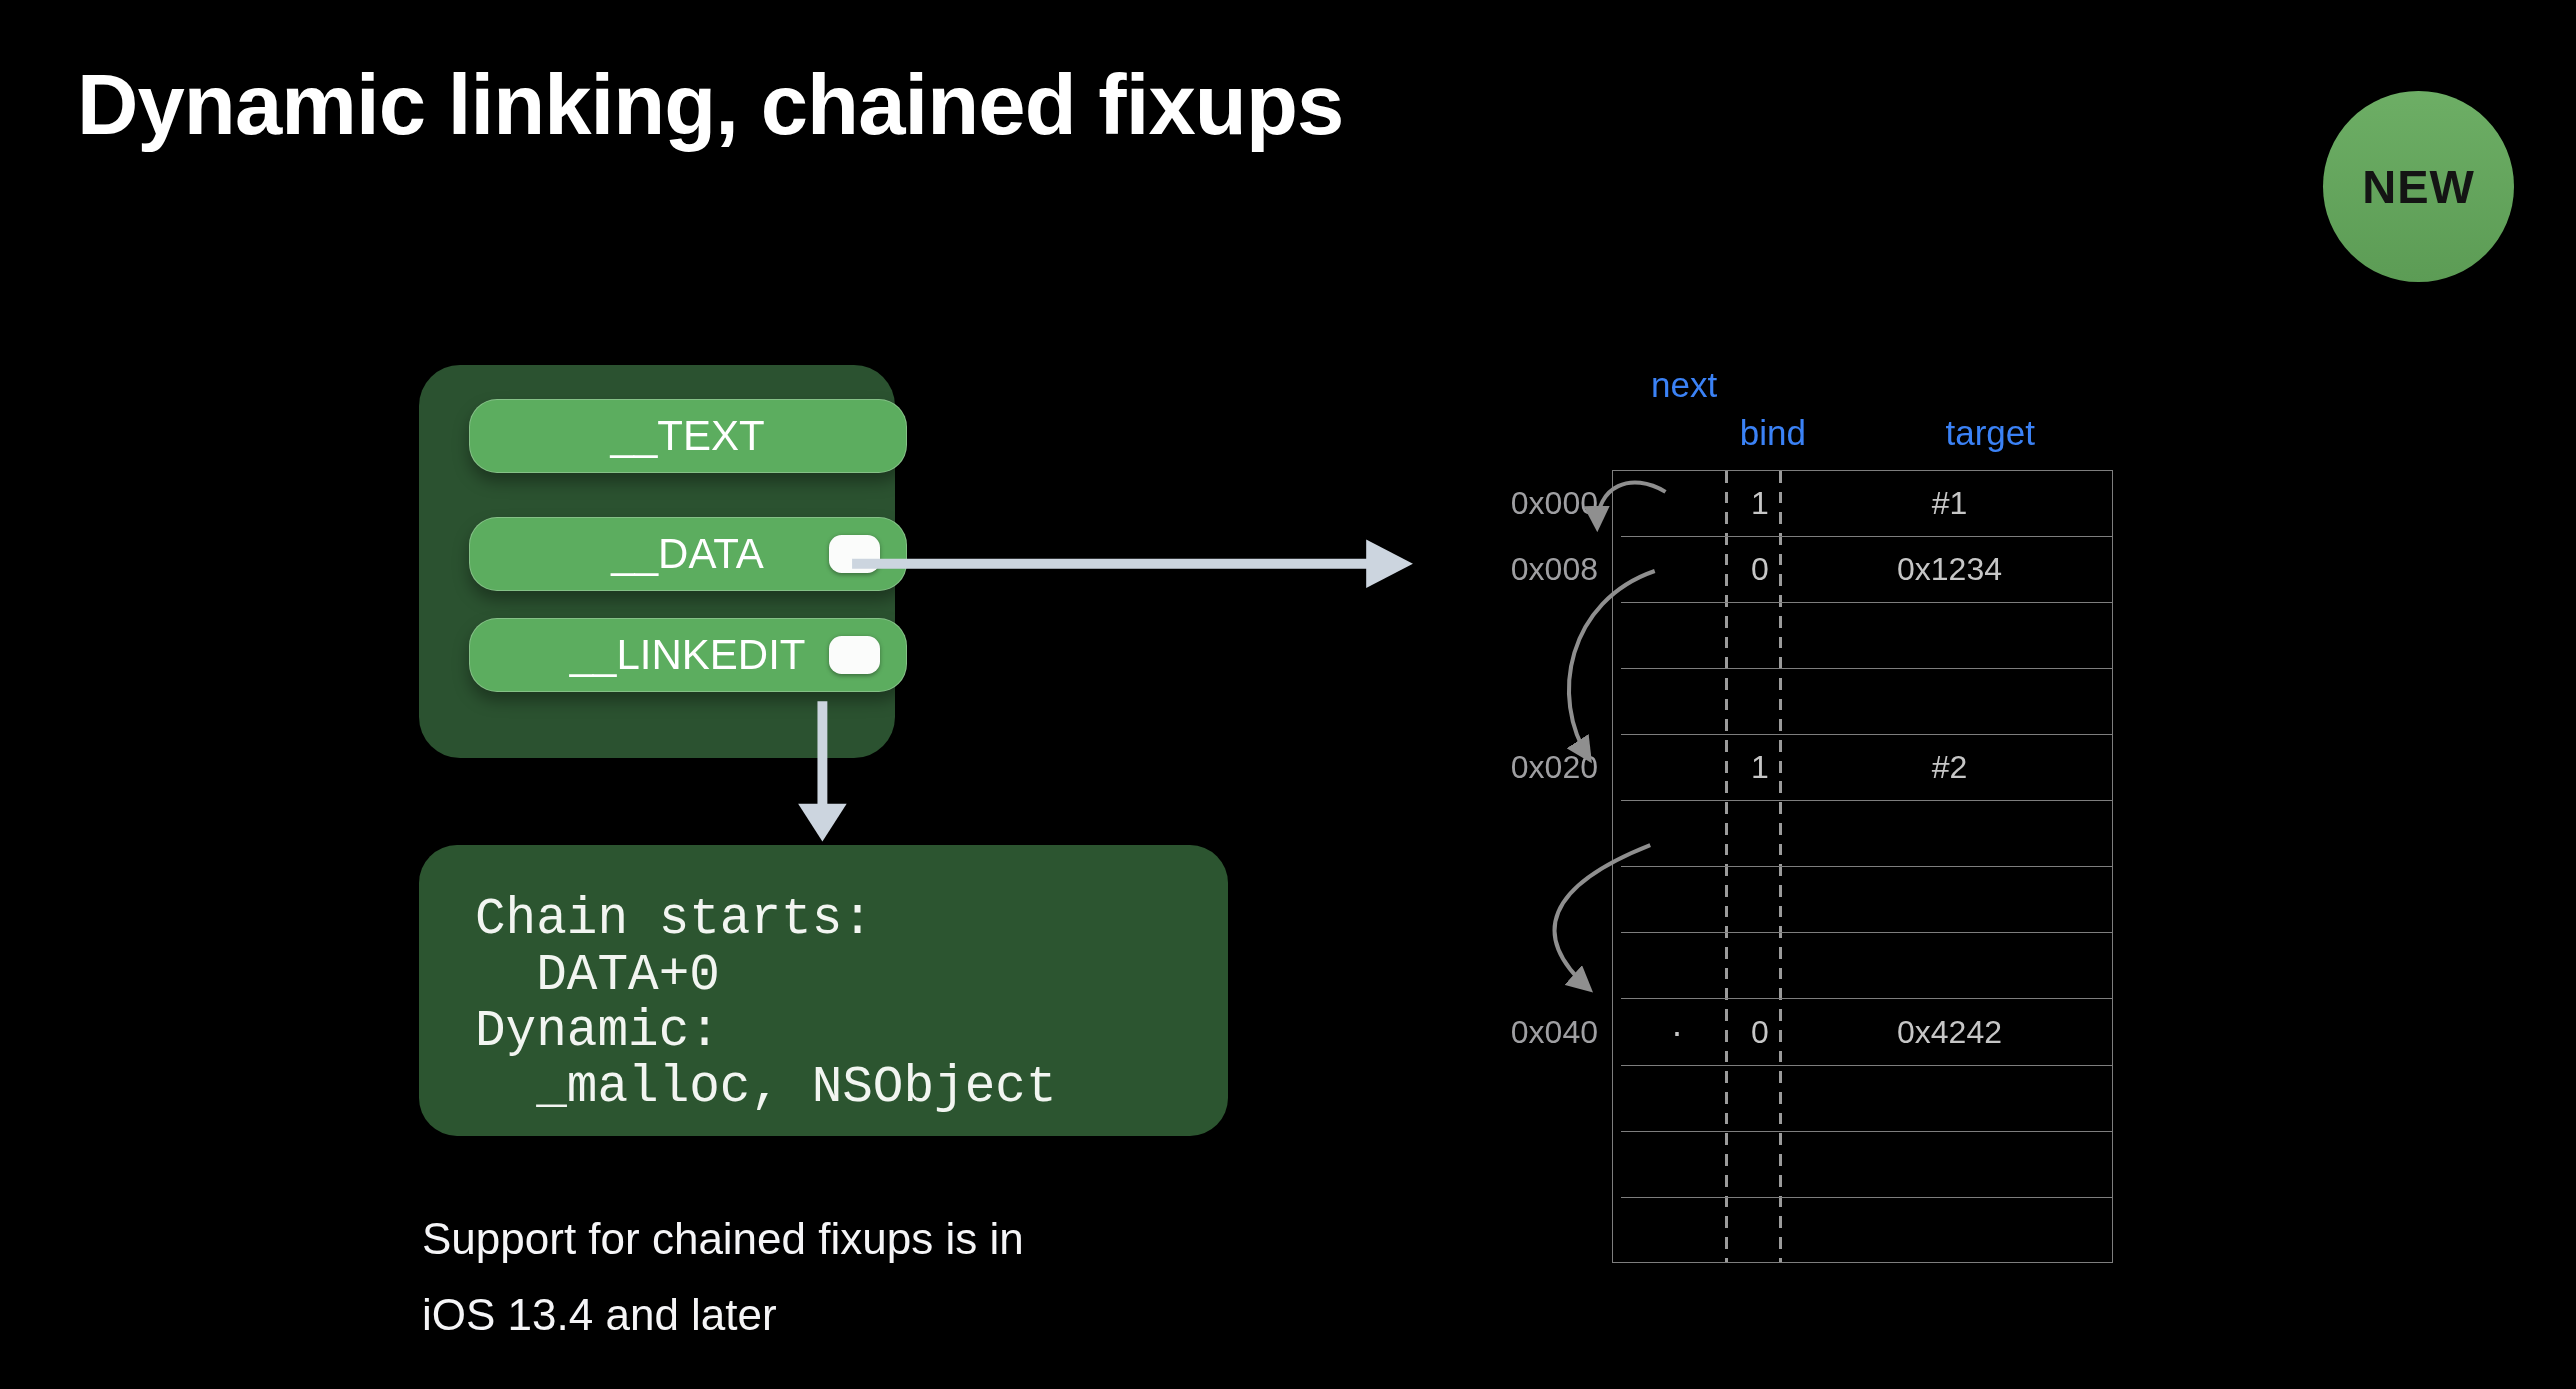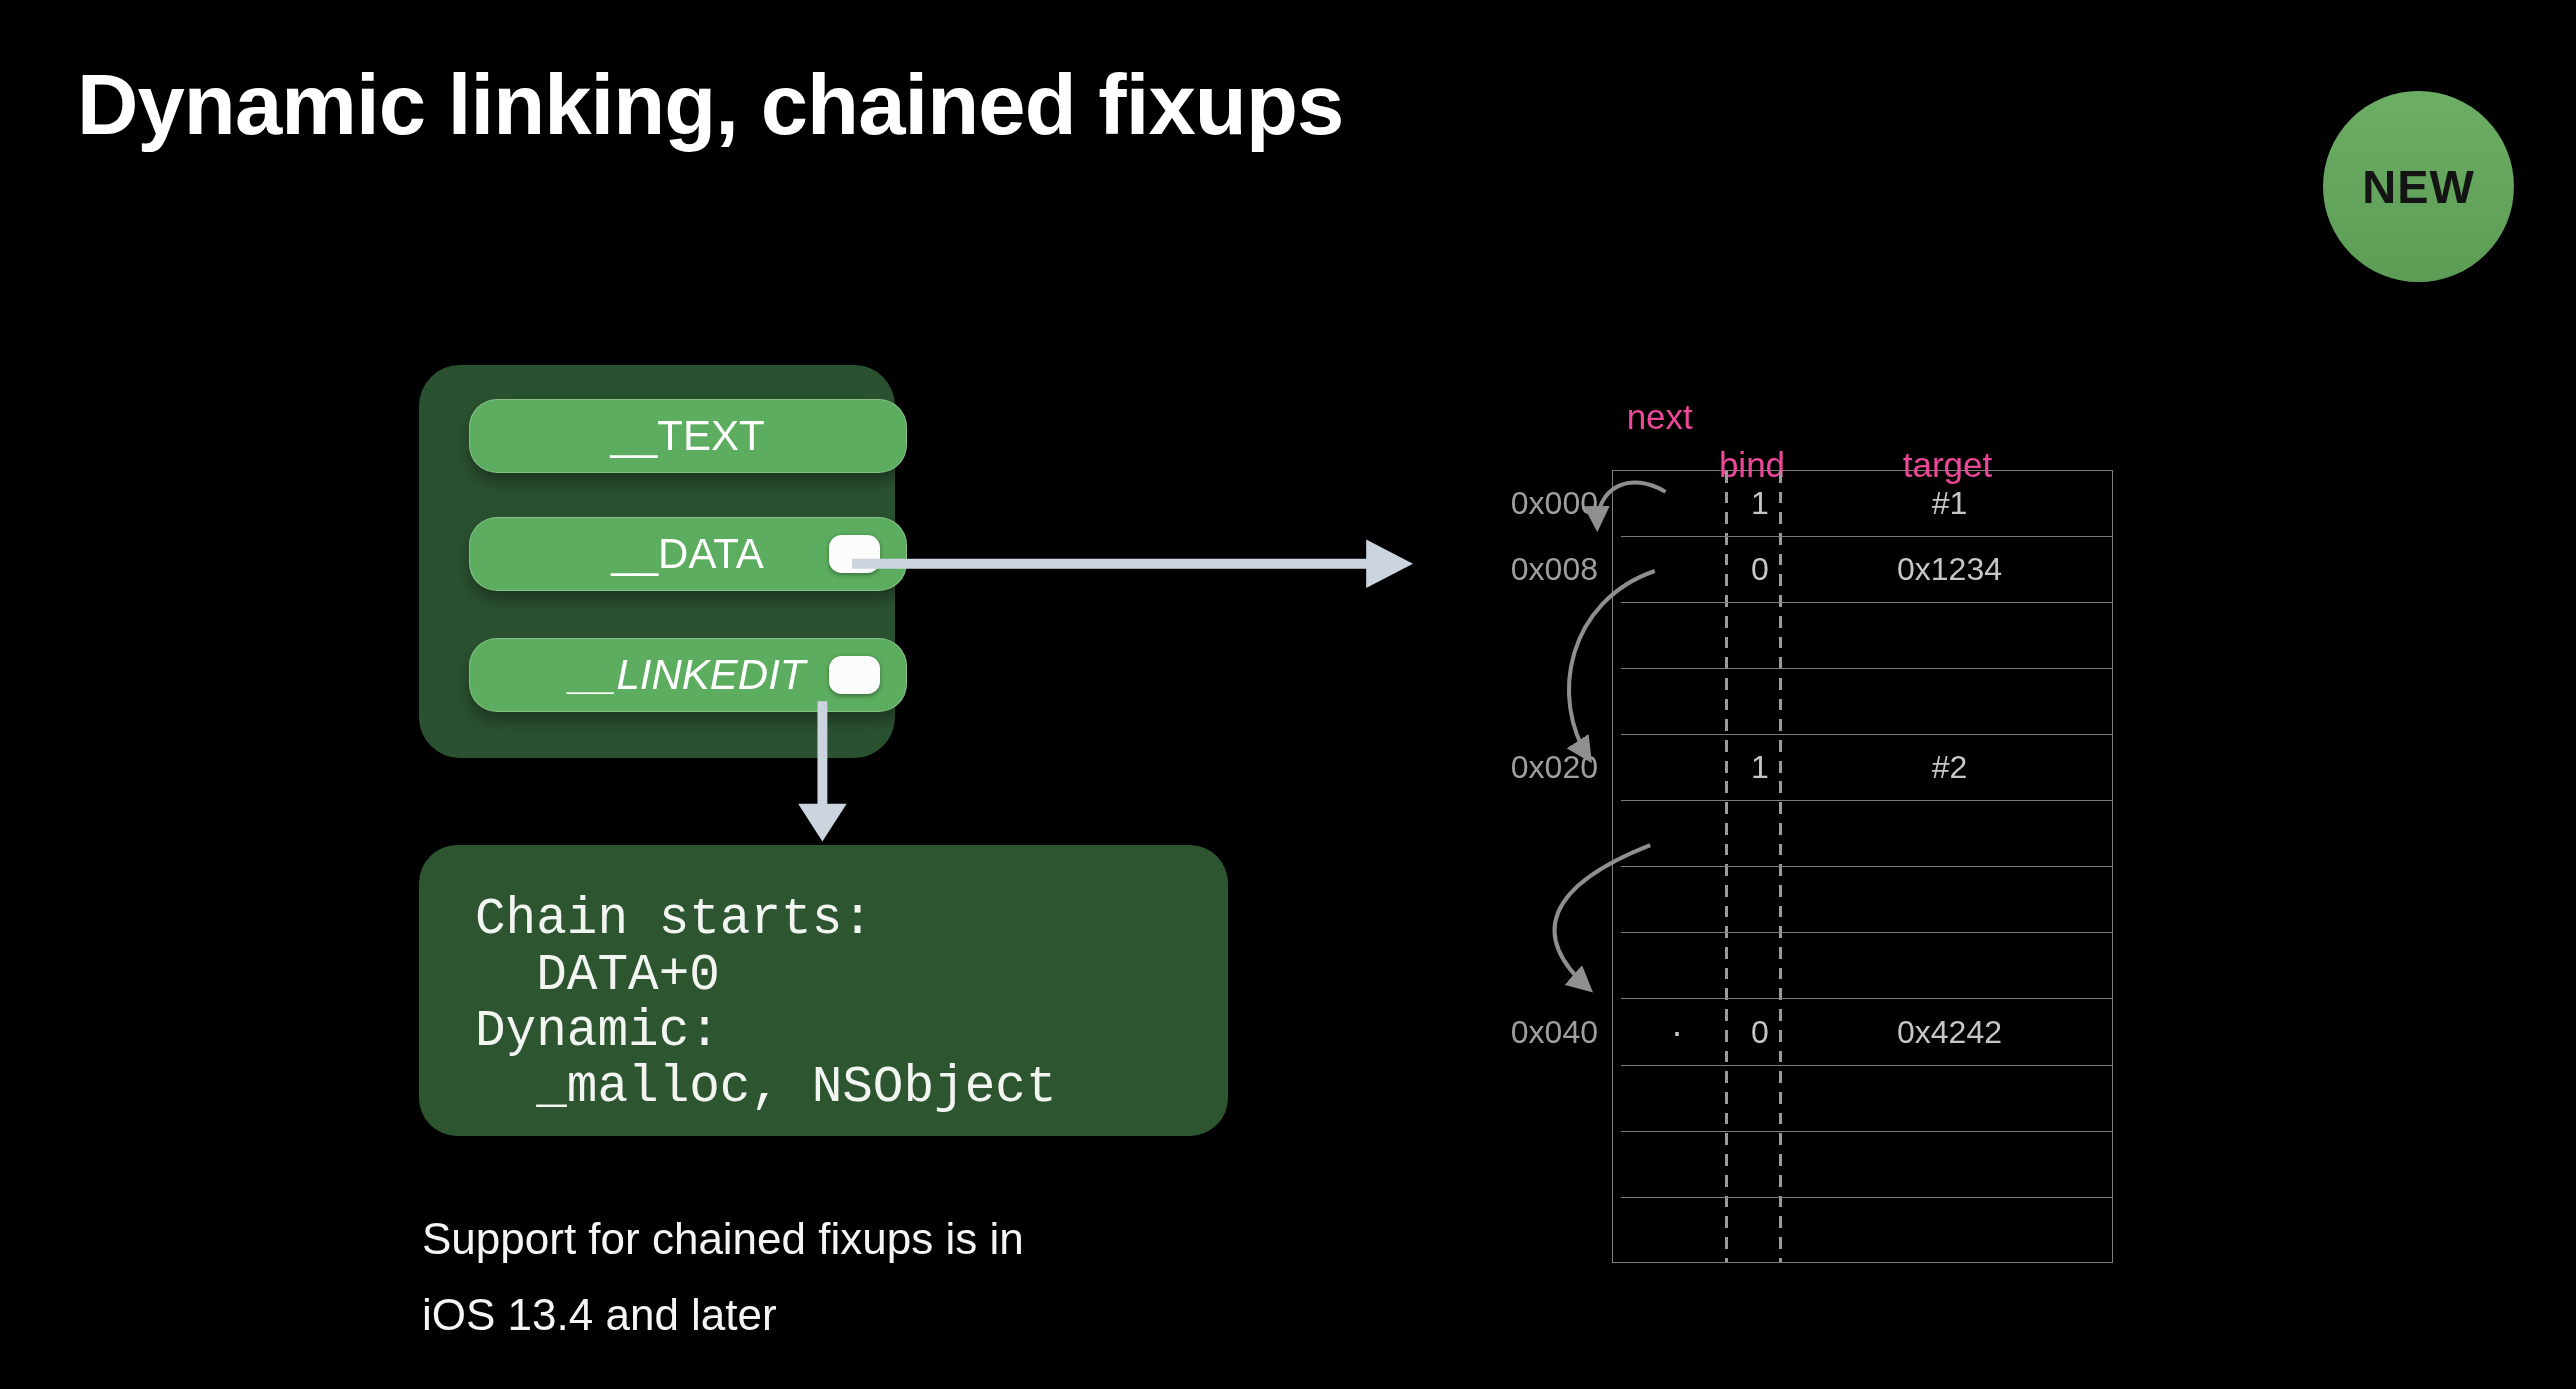--- a/index.html
+++ b/index.html
@@ -21,21 +21,21 @@
              background:#2B5230;}
   .seg-btn{position:absolute;left:21.6px;width:438px;height:74px;border-radius:28px;
            background:#5CAD5F;border:1.8px solid rgba(255,255,255,0.25);box-sizing:border-box;
            display:flex;align-items:center;justify-content:center;
            color:#ffffff;font-size:42px;box-shadow:0 9px 16px rgba(0,0,0,0.35);margin-left:28px;}
   .seg-btn .pill{position:absolute;right:26px;top:50%;transform:translateY(-50%);
                  width:51px;height:38px;border-radius:12.6px;background:#FBFCFB;
                  box-shadow:0 1.8px 4.5px rgba(0,0,0,0.35);}
   #seg-text{top:34px;}
   #seg-data{top:152px;}
-  #seg-linkedit{top:273px;font-style:italic;}
+  #seg-linkedit{top:253px;}
 
   
   .code-box{position:absolute;left:419px;top:845px;width:809px;height:291px;border-radius:38px;
             background:#2C5530;box-sizing:border-box;padding:47px 0 0 56px;}
   .code-line{font-family:"Liberation Mono","DejaVu Sans Mono",monospace;font-size:51px;
              line-height:56px;color:#F2F5F1;white-space:pre;}
 
   
   .support-note{position:absolute;left:422px;top:1201px;font-size:44px;line-height:76px;
                 color:#F5F5F7;white-space:pre-line;}
@@ -51,21 +51,21 @@
   .t-row .c-next{position:absolute;left:0;width:112px;text-align:center;
                  color:#C6C6C6;font-size:36px;line-height:63px;}
   .t-row .c-bind{position:absolute;left:112px;width:54px;text-align:center;
                  color:#C6C6C6;font-size:32px;line-height:65px;}
   .t-row .c-target{position:absolute;left:166px;right:0;text-align:center;
                    color:#C6C6C6;font-size:32px;line-height:65px;}
   .v-dash{position:absolute;top:0;bottom:0;width:2.7px;
           background:repeating-linear-gradient(180deg,#9B9B9B 0 11.7px,transparent 11.7px 20.7px);}
   .v-dash.d1{left:112px;}
   .v-dash.d2{left:166px;}
-  .t-head{position:absolute;color:#ec4899;font-size:35px;text-align:center;margin-top:32px;}
+  .t-head{position:absolute;color:#3b82f6;font-size:35px;text-align:right;}
   .t-head.h-next{left:-10.8px;width:115px;top:-106px;}
   .t-head.h-bind{left:85px;width:108px;top:-58px;}
   .t-head.h-target{left:247px;width:175px;top:-58px;}
 
   
   .arrows{position:absolute;left:0;top:0;width:2576px;height:1390px;pointer-events:none;}
 </style>
 </head>
 <body>
 

